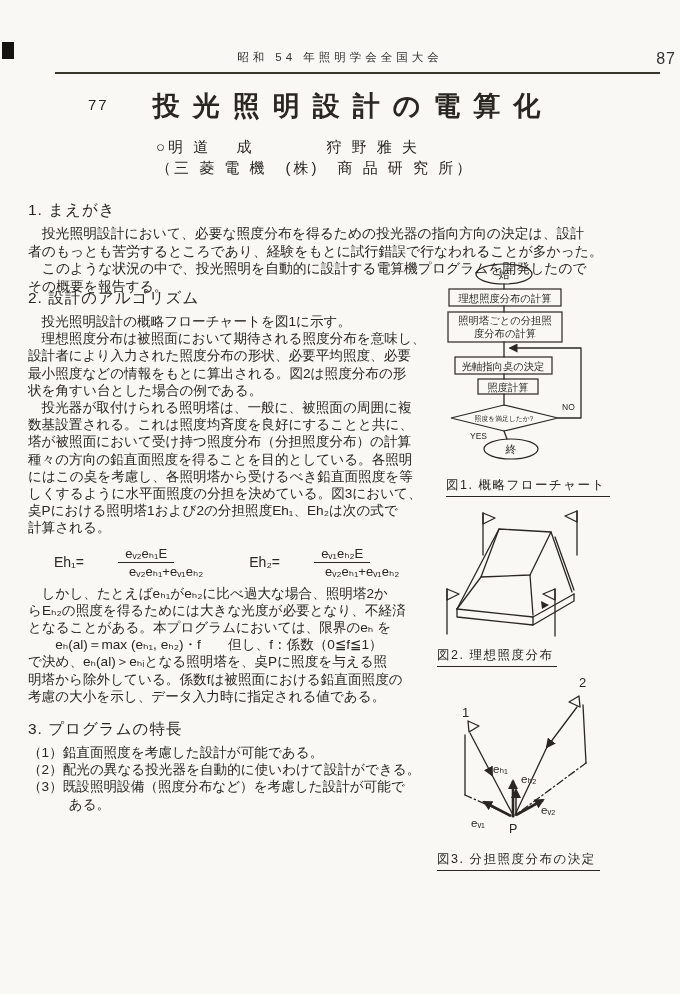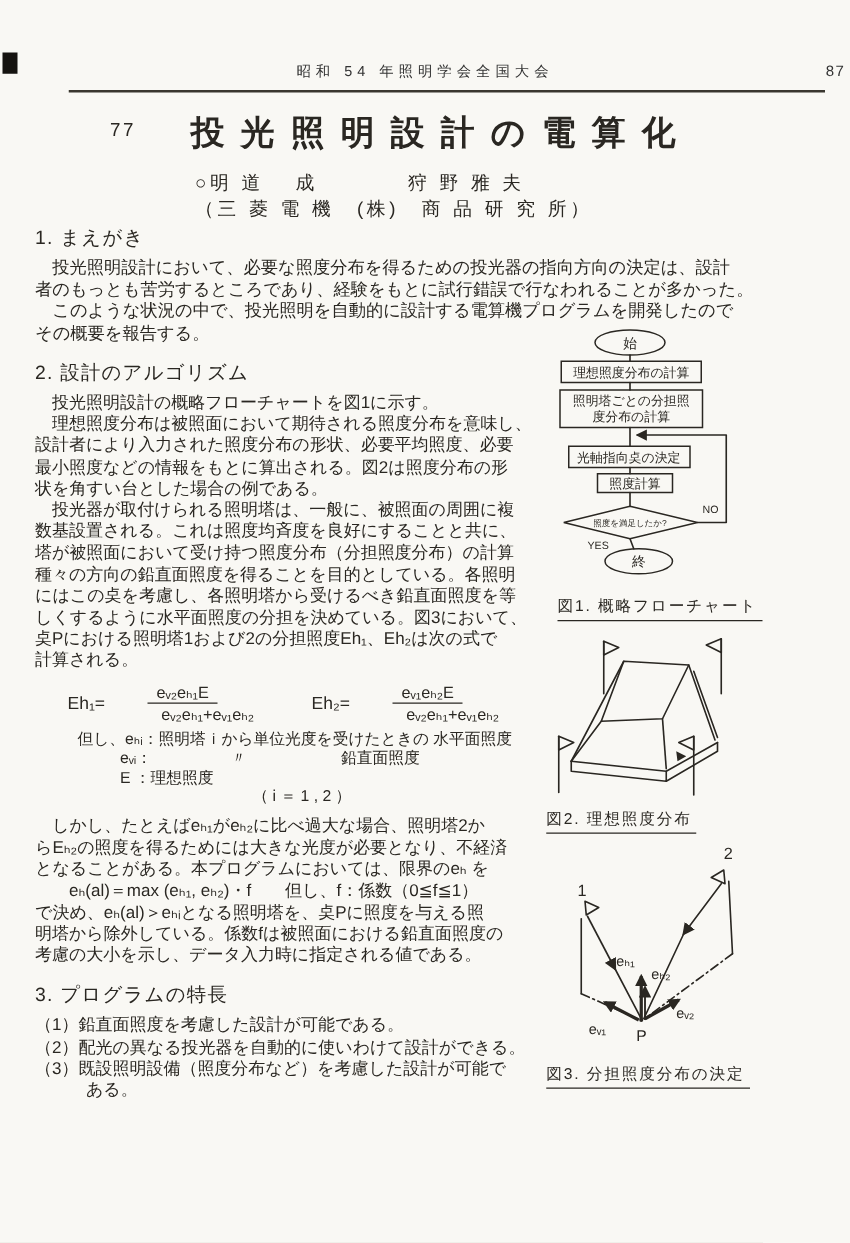--- a/index.html
+++ b/index.html
@@ -12,31 +12,31 @@
     background:var(--paper);color:var(--ink);
     font-family:"Liberation Sans","DejaVu Sans",sans-serif;
     overflow:hidden;
     padding-left:44px;
   }
   
   .corner-mark{position:absolute;left:2px;top:42px;width:12px;height:17px;background:#151310;}
   
   .hdr{position:absolute;left:0;top:50px;width:680px;text-align:center;
        font-size:11.5px;letter-spacing:4px;color:#333;}
-  .pagenum{position:absolute;right:48px;top:50px;font-size:12px;letter-spacing:1px;color:#333;}
+  .pagenum{position:absolute;right:48px;top:50px;font-size:16px;letter-spacing:1px;color:#333;}
   .hdr-rule{position:absolute;left:55px;top:72px;width:605px;height:0;border-top:2px solid #3a372f;}
   
   .title-row{position:absolute;left:88px;top:88px;display:flex;align-items:flex-start;}
   .paper-no{font-size:15px;margin-top:8px;letter-spacing:2px;}
   .paper-title{font-size:27px;letter-spacing:13px;margin-left:44px;font-weight:700;}
   
   .authors{position:absolute;left:156px;top:136px;font-size:15px;line-height:21px;letter-spacing:3px;}
   
   .sec{position:absolute;color:var(--ink);}
-  .sec-full{left:28px;top:180px;width:636px;}
+  .sec-full{left:28px;top:200px;width:636px;}
   .sec-left{left:28px;top:288px;width:410px;}
   .h2{font-size:15.5px;letter-spacing:1px;margin:0 0 4px 0;font-weight:500;}
   .tl{font-size:13.6px;line-height:17.2px;white-space:nowrap;}
   .tl-wide{font-size:13.8px;line-height:17.6px;white-space:nowrap;}
   
   .formula-row{display:flex;gap:46px;margin:9px 0 5px 26px;font-size:13px;align-items:center;}
   .formula{display:flex;align-items:center;}
   .flhs{margin-right:5px;font-size:14px;}
   .frac{display:inline-flex;flex-direction:column;align-items:center;line-height:15px;}
   .num{padding:0 7px 1px;border-bottom:1.4px solid var(--ink);}
@@ -110,26 +110,20 @@
       </div>
       <div class="formula">
         <span class="flhs">Eh₂=</span>
         <span class="frac">
           <span class="num">eᵥ₁eₕ₂E</span>
           <span class="den">eᵥ₂eₕ₁+eᵥ₁eₕ₂</span>
         </span>
       </div>
     </div>
 
-    <div class="notes">
-      <div class="note-line">但し、eₕᵢ：照明塔ｉから単位光度を受けたときの 水平面照度</div>
-      <div class="note-line" style="margin-left:34px;">eᵥᵢ：　　　　　〃　　　　　　鉛直面照度</div>
-      <div class="note-line" style="margin-left:34px;">E ：理想照度</div>
-      <div class="note-line note-idx">（ i ＝ 1 , 2 ）</div>
-    </div>
 
     <div class="para2">
       <div class="tl">　しかし、たとえばeₕ₁がeₕ₂に比べ過大な場合、照明塔2か</div>
       <div class="tl">らEₕ₂の照度を得るためには大きな光度が必要となり、不経済</div>
       <div class="tl">となることがある。本プログラムにおいては、限界のeₕ を</div>
       <div class="tl">　　eₕ(al)＝max (eₕ₁, eₕ₂)・f　　但し、f：係数（0≦f≦1）</div>
       <div class="tl">で決め、eₕ(al)＞eₕᵢとなる照明塔を、奌Pに照度を与える照</div>
       <div class="tl">明塔から除外している。係数fは被照面における鉛直面照度の</div>
       <div class="tl">考慮の大小を示し、データ入力時に指定される値である。</div>
     </div>

